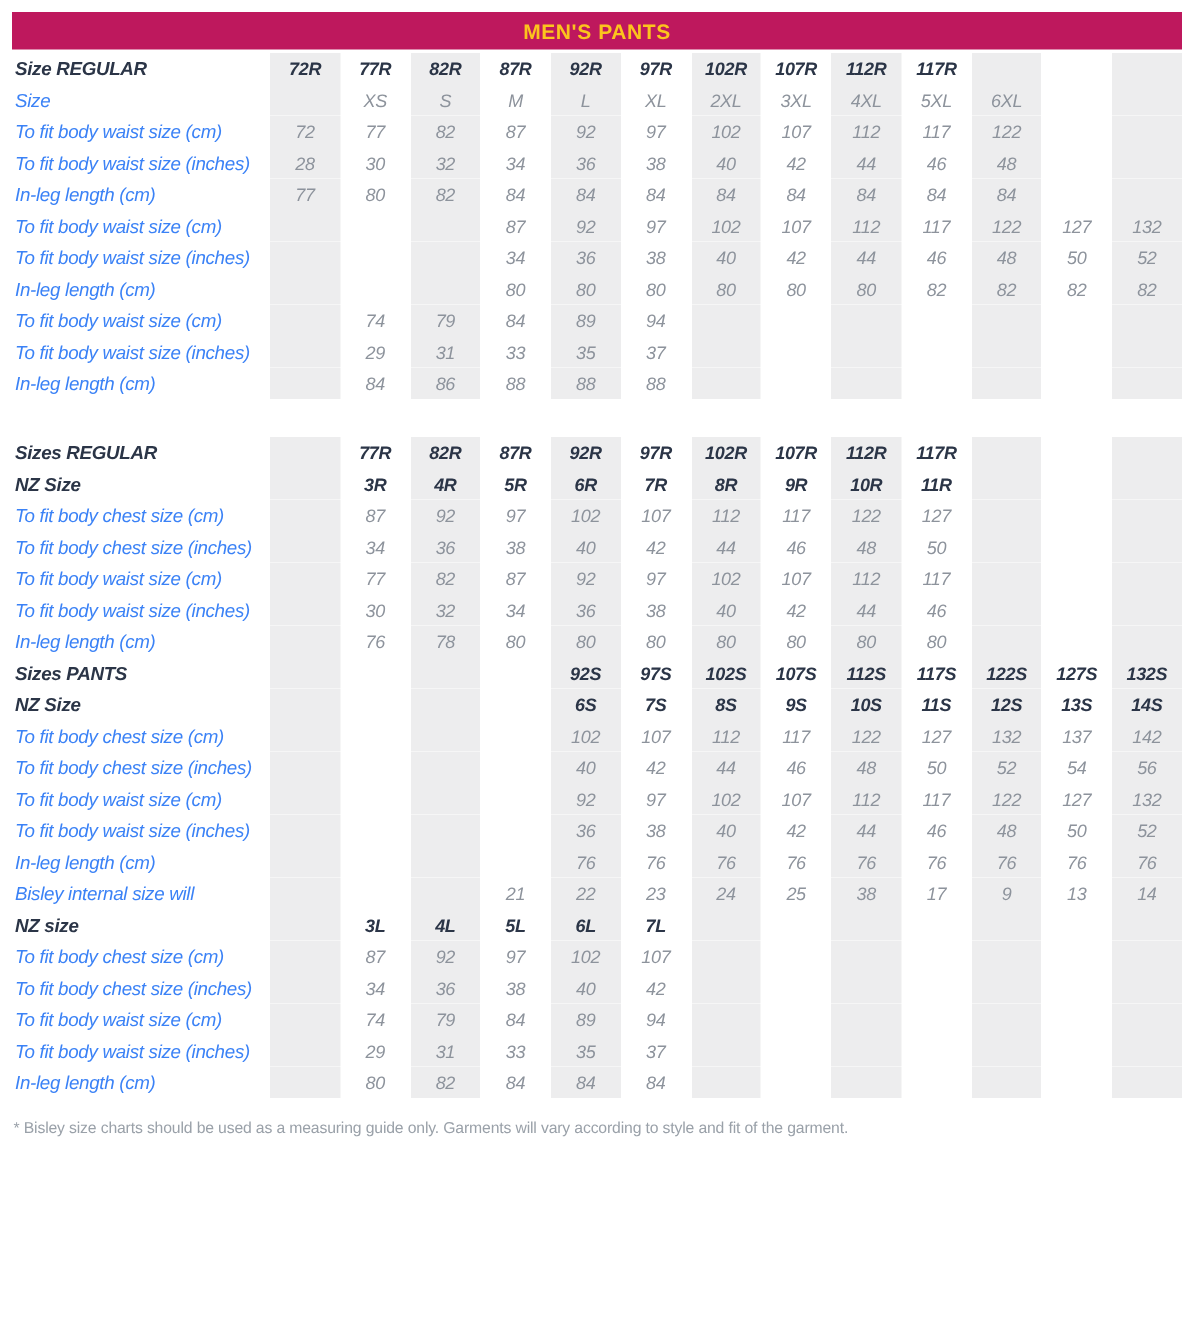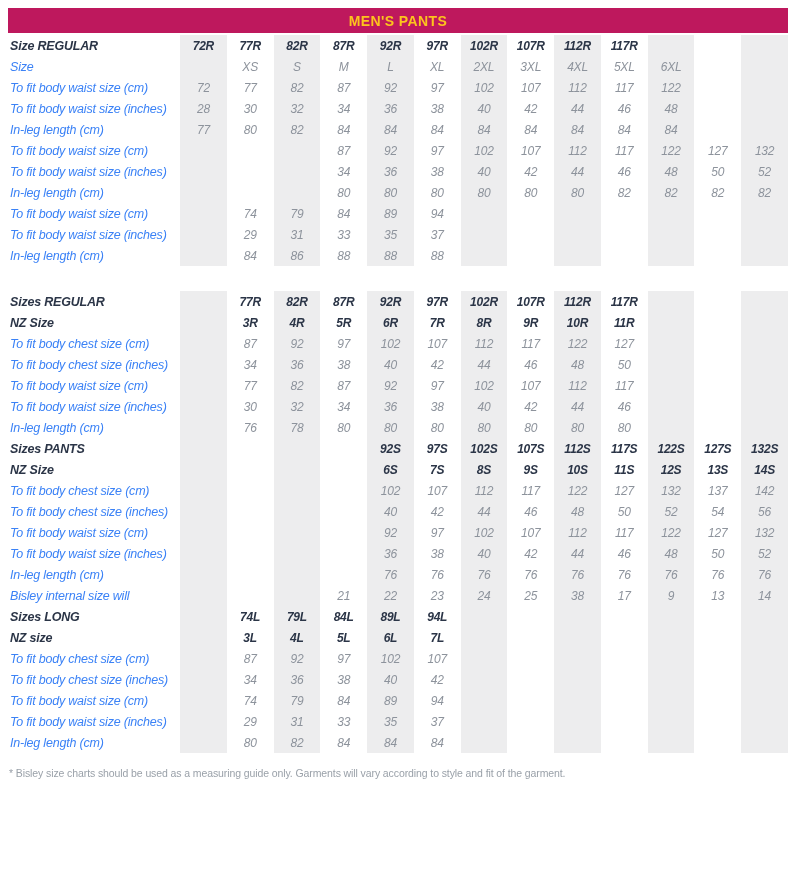--- a/index.html
+++ b/index.html
@@ -530,36 +530,20 @@
           <td>23</td>
           <td class="stripe">24</td>
           <td>25</td>
           <td class="stripe">38</td>
           <td>17</td>
           <td class="stripe">9</td>
           <td>13</td>
           <td class="stripe">14</td>
         </tr>
         <tr class="hdr">
-          <td class="label">Sizes LONG</td>
-          <td class="stripe"></td>
-          <td>74L</td>
-          <td class="stripe">79L</td>
-          <td>84L</td>
-          <td class="stripe">89L</td>
-          <td>94L</td>
-          <td class="stripe"></td>
-          <td></td>
-          <td class="stripe"></td>
-          <td></td>
-          <td class="stripe"></td>
-          <td></td>
-          <td class="stripe"></td>
-        </tr>
-        <tr class="hdr">
           <td class="label">NZ size</td>
           <td class="stripe"></td>
           <td>3L</td>
           <td class="stripe">4L</td>
           <td>5L</td>
           <td class="stripe">6L</td>
           <td>7L</td>
           <td class="stripe"></td>
           <td></td>
           <td class="stripe"></td>

